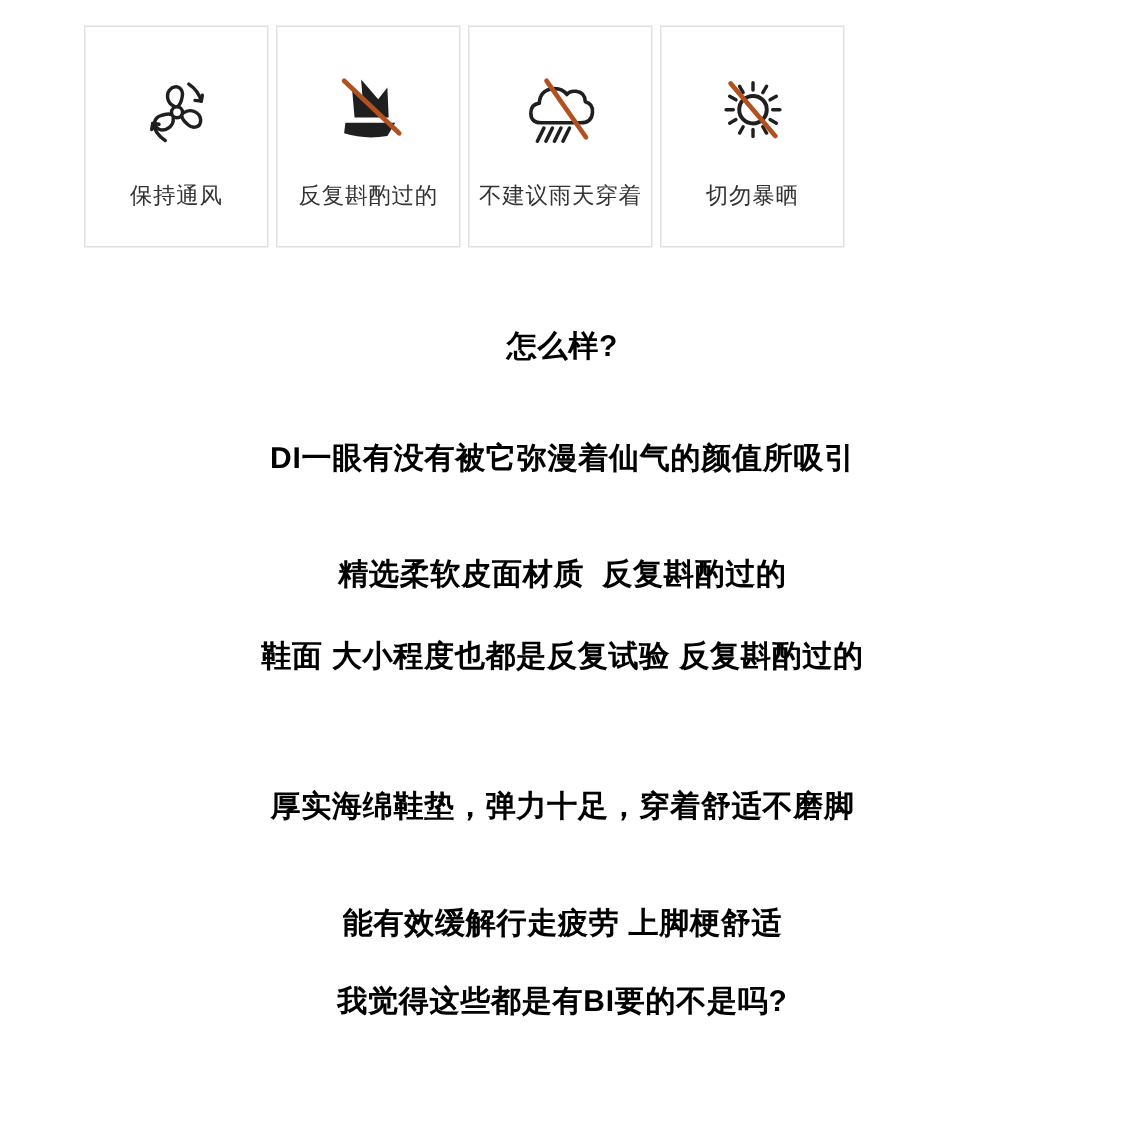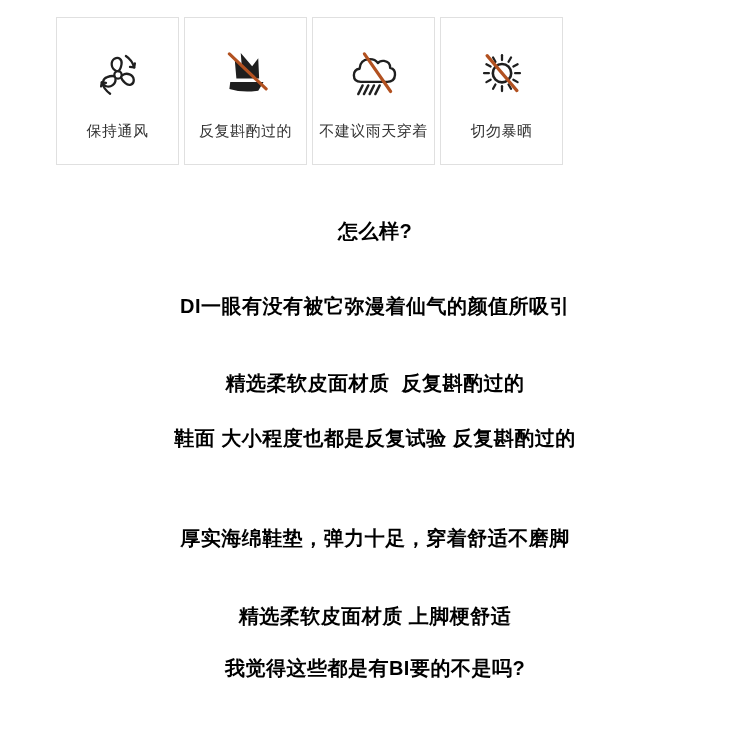--- a/index.html
+++ b/index.html
@@ -143,17 +143,17 @@
 
 
   </div>
 
   <div class="copy">
     <p class="heading">怎么样?</p>
     <p class="l1">DI一眼有没有被它弥漫着仙气的颜值所吸引</p>
     <p class="l2">精选柔软皮面材质  反复斟酌过的</p>
     <p class="l3">鞋面 大小程度也都是反复试验 反复斟酌过的</p>
     <p class="l4">厚实海绵鞋垫，弹力十足，穿着舒适不磨脚</p>
-    <p class="l5">精选柔软皮面材质 上脚梗舒适</p>
+    <p class="l5">能有效缓解行走疲劳 上脚梗舒适</p>
     <p class="l6">我觉得这些都是有BI要的不是吗?</p>
   </div>
 
 </div>
 
 </body></html>

